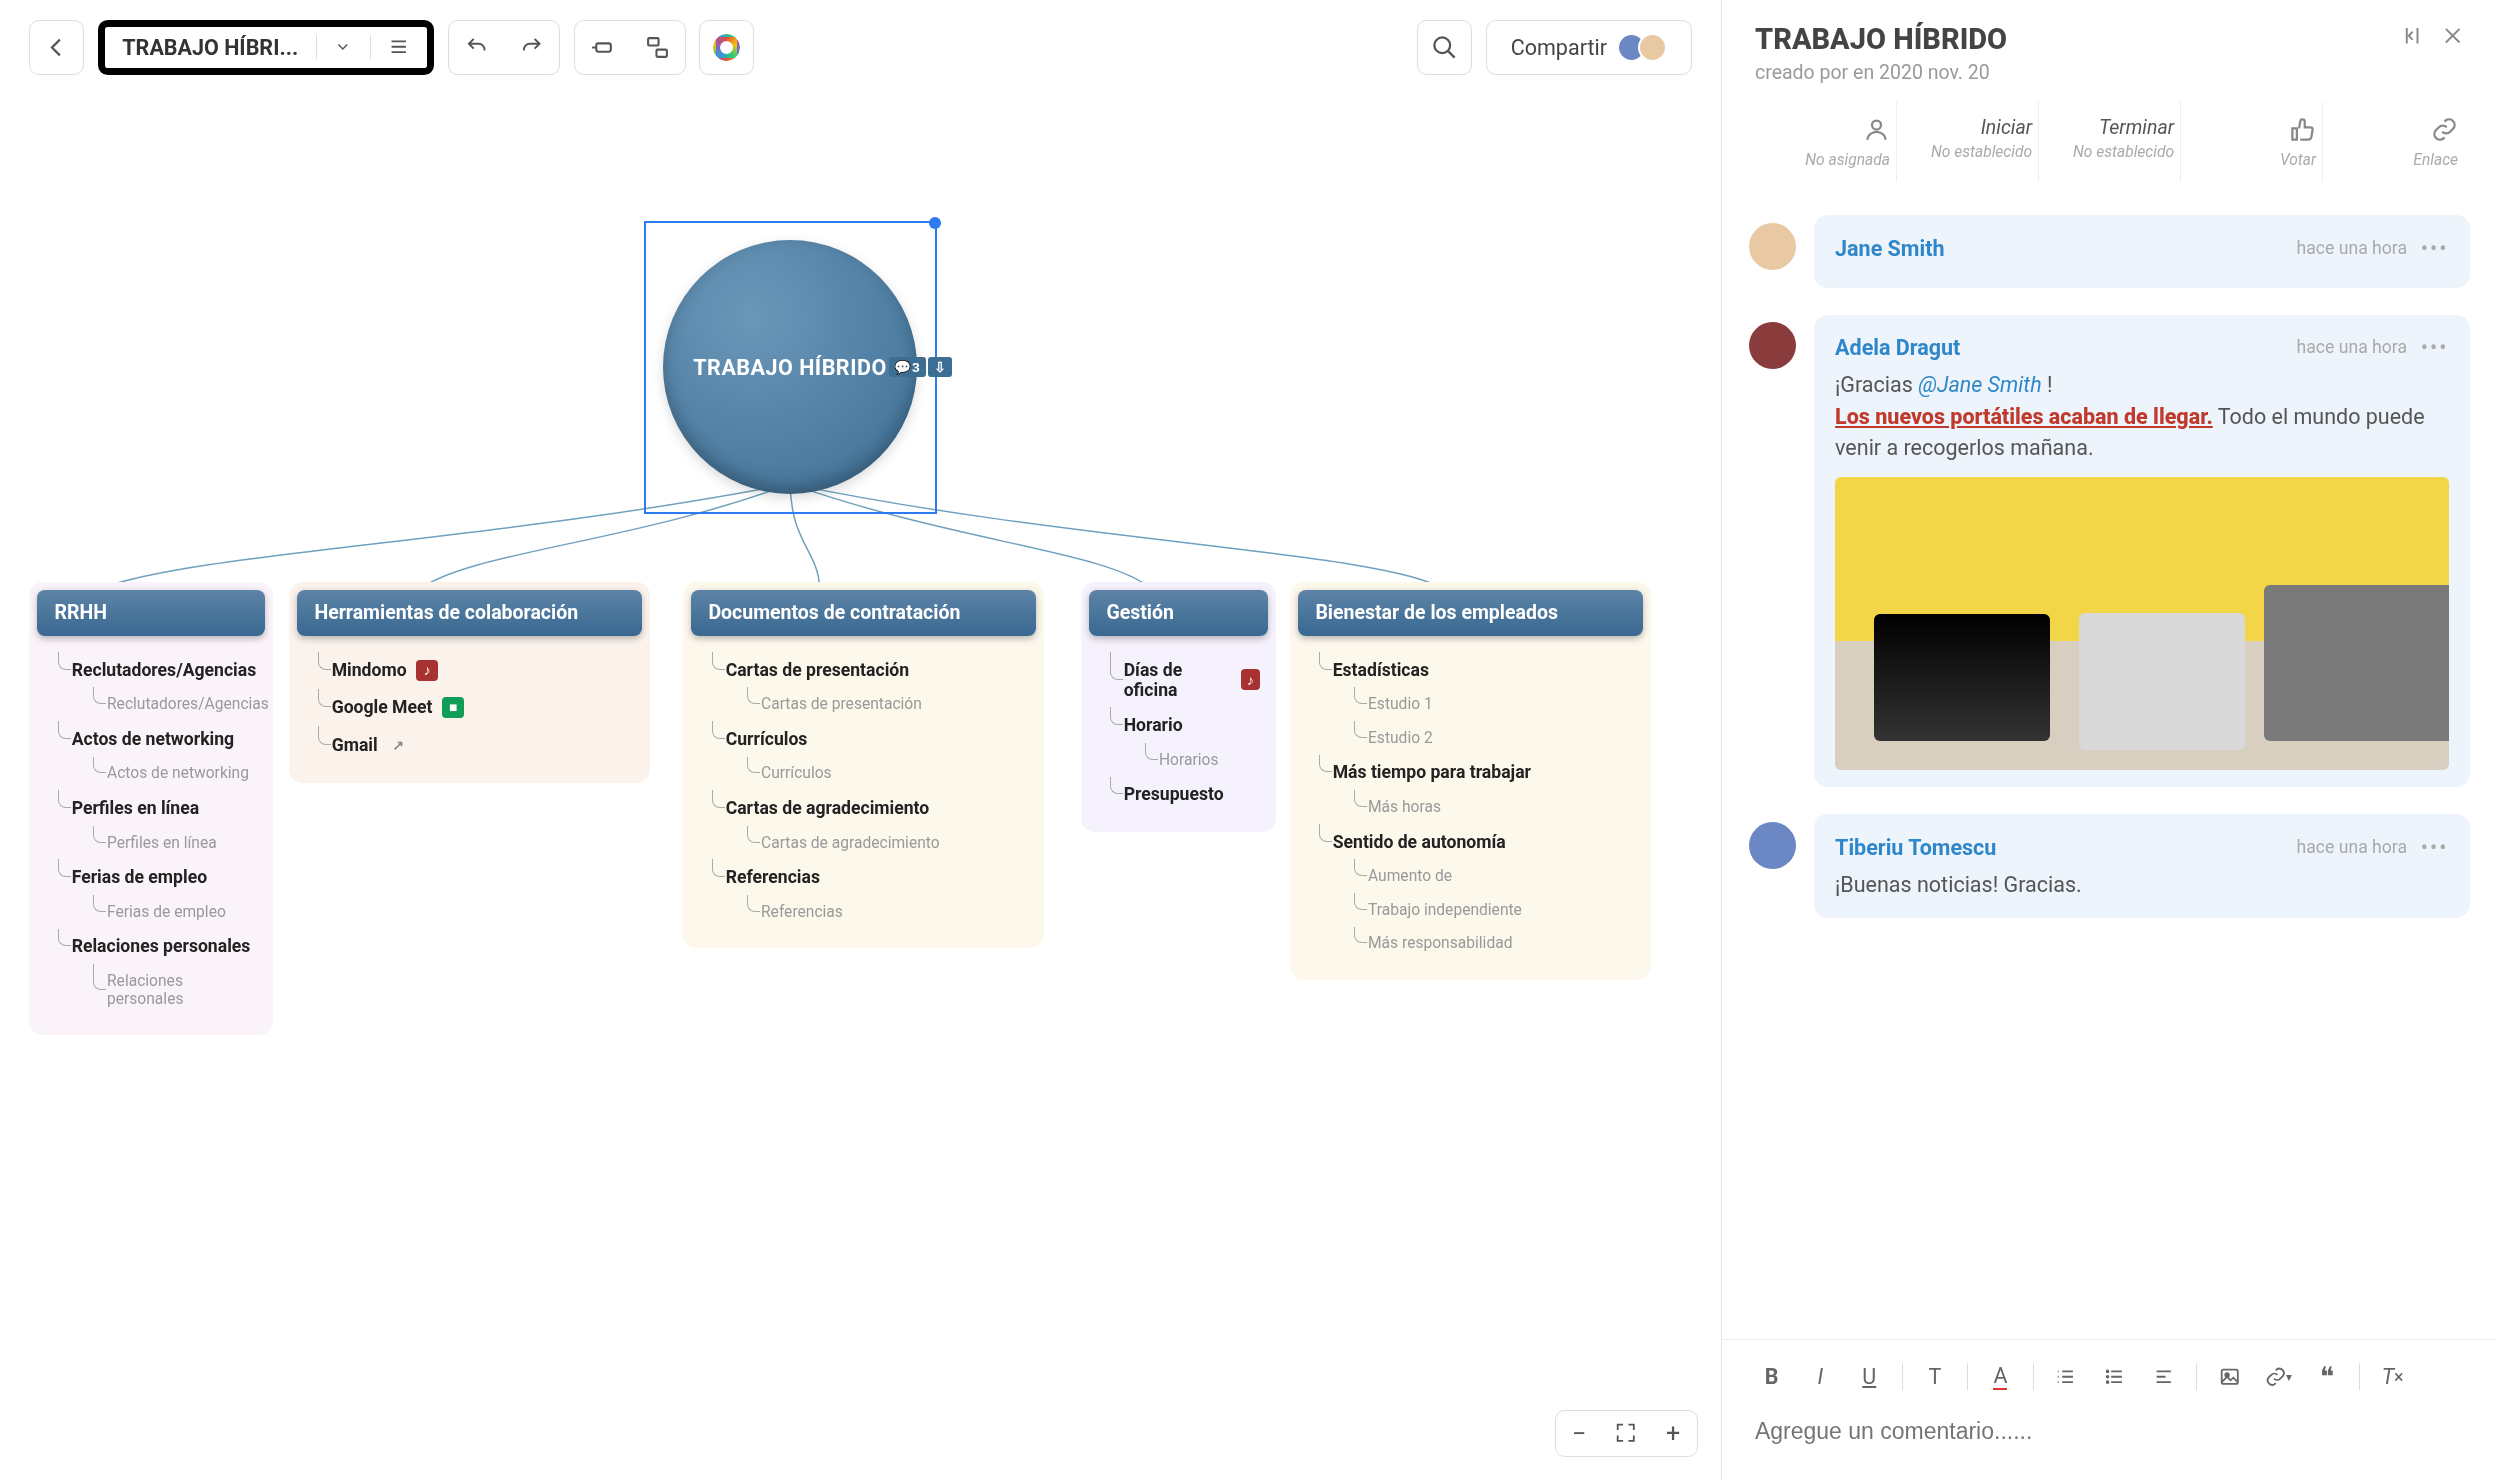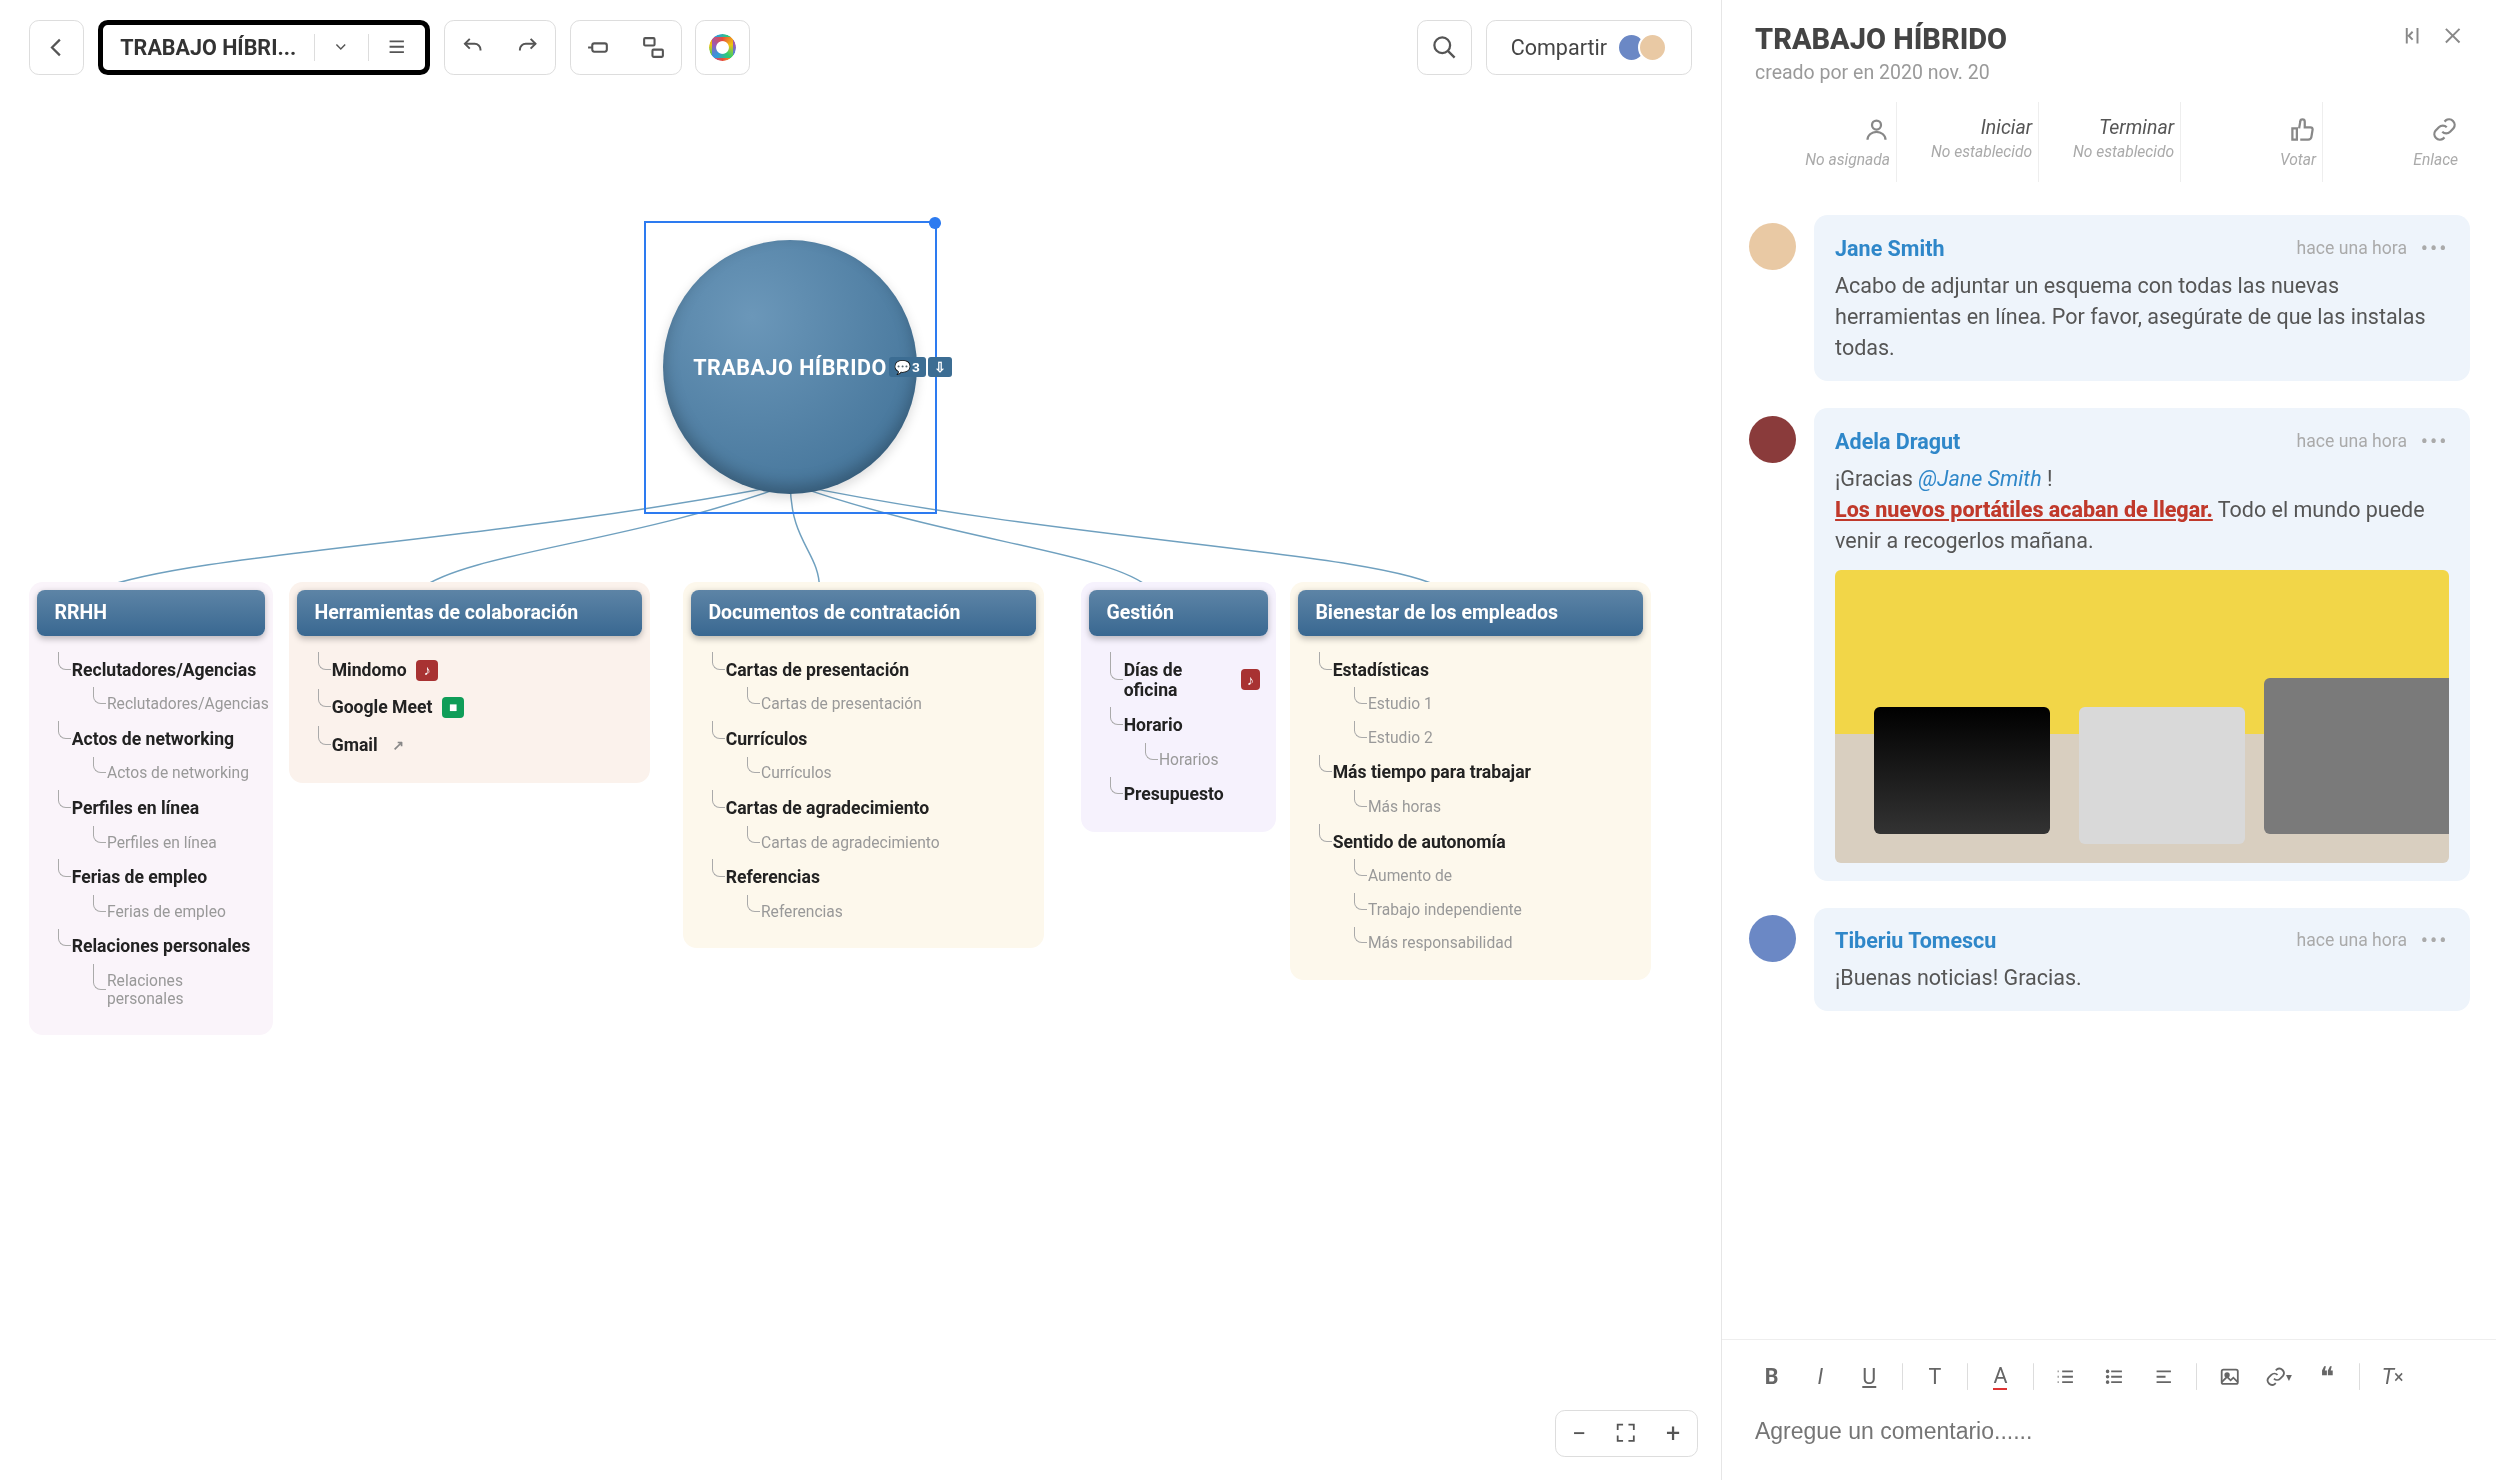--- a/index.html
+++ b/index.html
@@ -2,21 +2,21 @@
 <html><head>
 <meta charset="utf-8">
 <style>
   * { box-sizing: border-box; margin: 0; padding: 0; }
   body { font-family: -apple-system, BlinkMacSystemFont, "Segoe UI", Roboto, Arial, sans-serif; background: #fff; color: #333; width: 2497px; height: 1480px; overflow: hidden; }
   .app { display: flex; height: 100%; }
   .canvas-area { flex: 1; position: relative; display: flex; flex-direction: column; }
   .toolbar { display: flex; align-items: center; padding: 19.5px 29px; gap: 13.7px; }
   .tb-btn { border: 1px solid #ddd; background: #fff; border-radius: 9.8px; height: 55px; min-width: 55px; display: flex; align-items: center; justify-content: center; cursor: pointer; font-size: 21.5px; color: #555; }
   .tb-btn svg { width: 27px; height: 27px; }
-  .title-group { display: flex; align-items: center; border: 5px solid #000000; border-radius: 9.8px; height: 55px; text-align: right; }
+  .title-group { display: flex; align-items: center; border: 7px solid #000000; border-radius: 9.8px; height: 55px; text-align: right; }
   .title-group .seg { padding: 0 17.6px; height: 100%; display: flex; align-items: center; font-weight: 700; font-size: 21.5px; color: #333; }
   .title-group .divider { width: 1px; height: 60%; background: #ddd; }
   .undo-group { display: flex; border: 1px solid #ddd; border-radius: 9.8px; height: 55px; overflow: hidden; }
   .undo-group .u { width: 55px; display:flex; align-items:center; justify-content:center; cursor:pointer; }
   .insert-group { display: flex; border: 1px solid #ddd; border-radius: 9.8px; height: 55px; overflow: hidden; }
   .insert-group .u { width: 55px; display:flex; align-items:center; justify-content:center; cursor:pointer; }
   .logo-btn { border:1px solid #ddd; border-radius:9.8px; height:55px; width:55px; display:flex; align-items:center; justify-content:center; }
   .logo-ring { width:27px; height:27px; border-radius:50%; border:3.9px dotted transparent; background: conic-gradient(#e74c3c,#f1c40f,#2ecc71,#3498db,#9b59b6,#e74c3c); -webkit-mask: radial-gradient(circle, transparent 5.9px, #000 6.8px); mask: radial-gradient(circle, transparent 5.9px, #000 6.8px); }
   .spacer { flex: 1; }
   .share-btn { display:flex; align-items:center; gap:9.8px; border:1px solid #ddd; border-radius:9.8px; height:55px; padding:0 24px; font-size:21.5px; color:#444; cursor:pointer; }
@@ -371,21 +371,20 @@
 
     <div class="comments" id="comments">
         <div class="comment">
           <div class="cav" style="background: rgb(233, 201, 164);"></div>
           <div class="bubble">
             <div class="top">
               <span class="author">Jane Smith</span>
               <span class="time">hace una hora</span>
               <span class="dots">•••</span>
             </div>
-            <div>Acabo de adjuntar un esquema con todas las nuevas herramientas en línea. Por favor, asegúrate de que las instalas todas.</div>
           </div>
         </div>
         <div class="comment">
           <div class="cav" style="background: rgb(138, 59, 59);"></div>
           <div class="bubble">
             <div class="top">
               <span class="author">Adela Dragut</span>
               <span class="time">hace una hora</span>
               <span class="dots">•••</span>
             </div>

